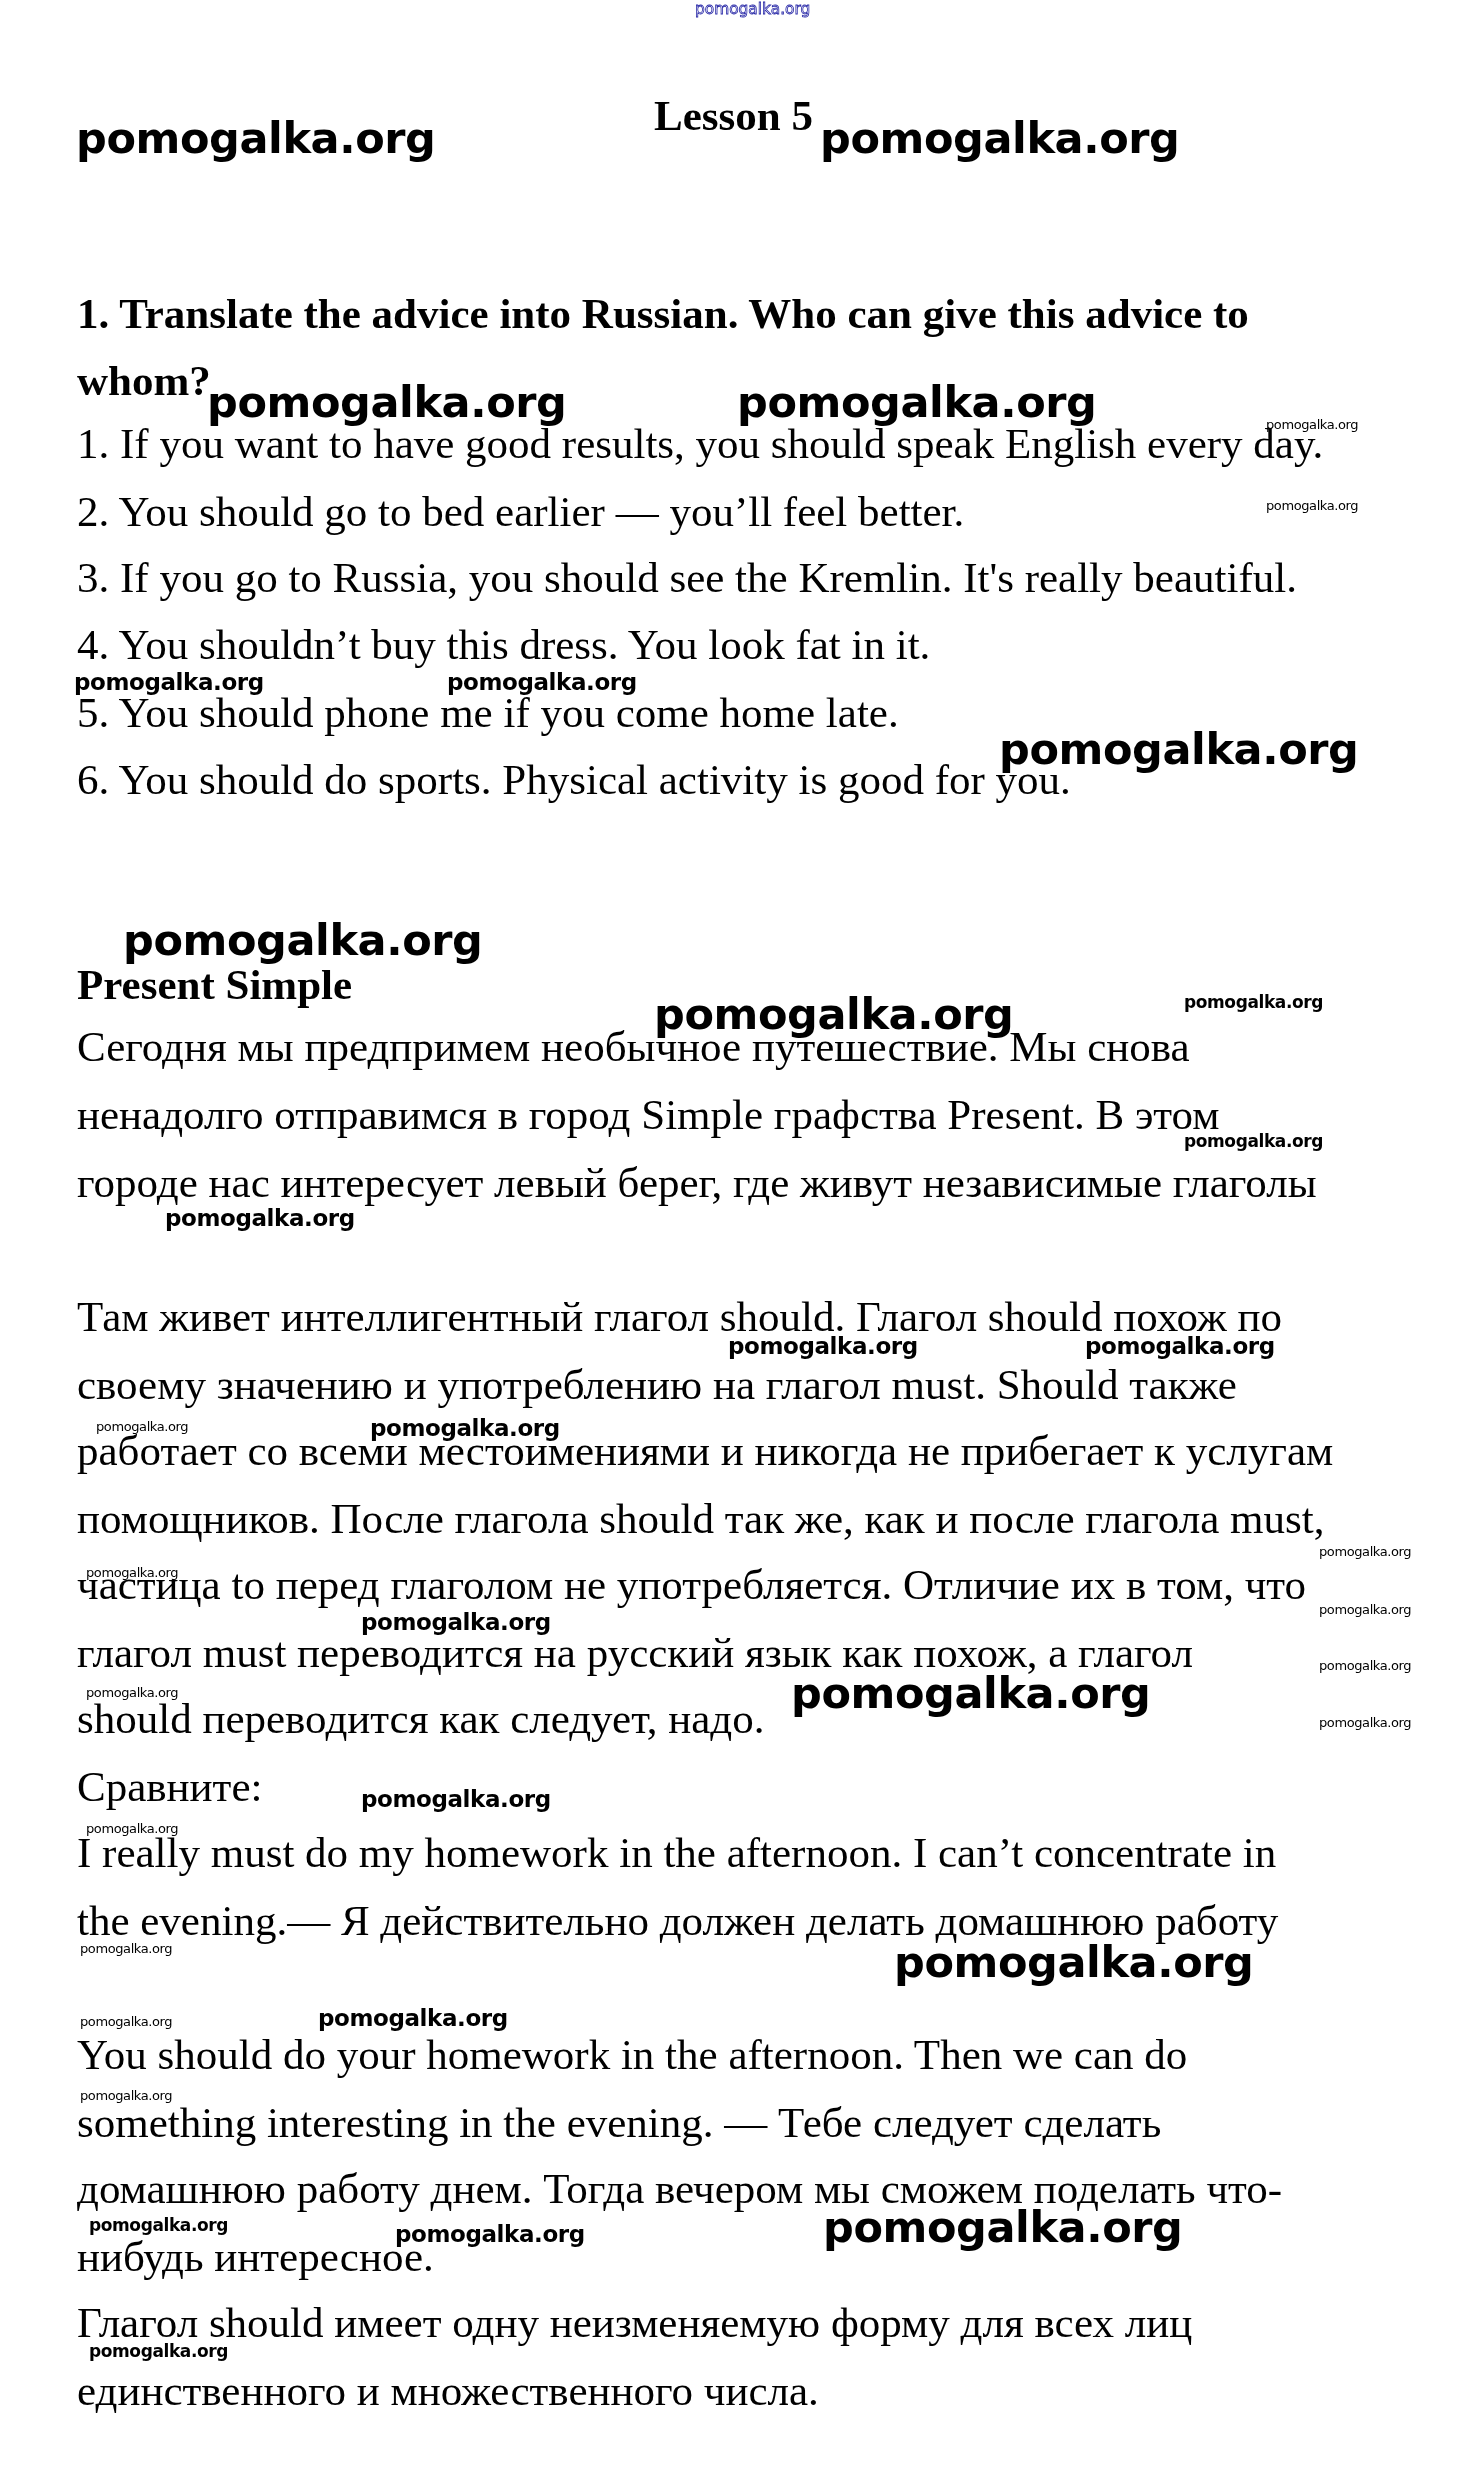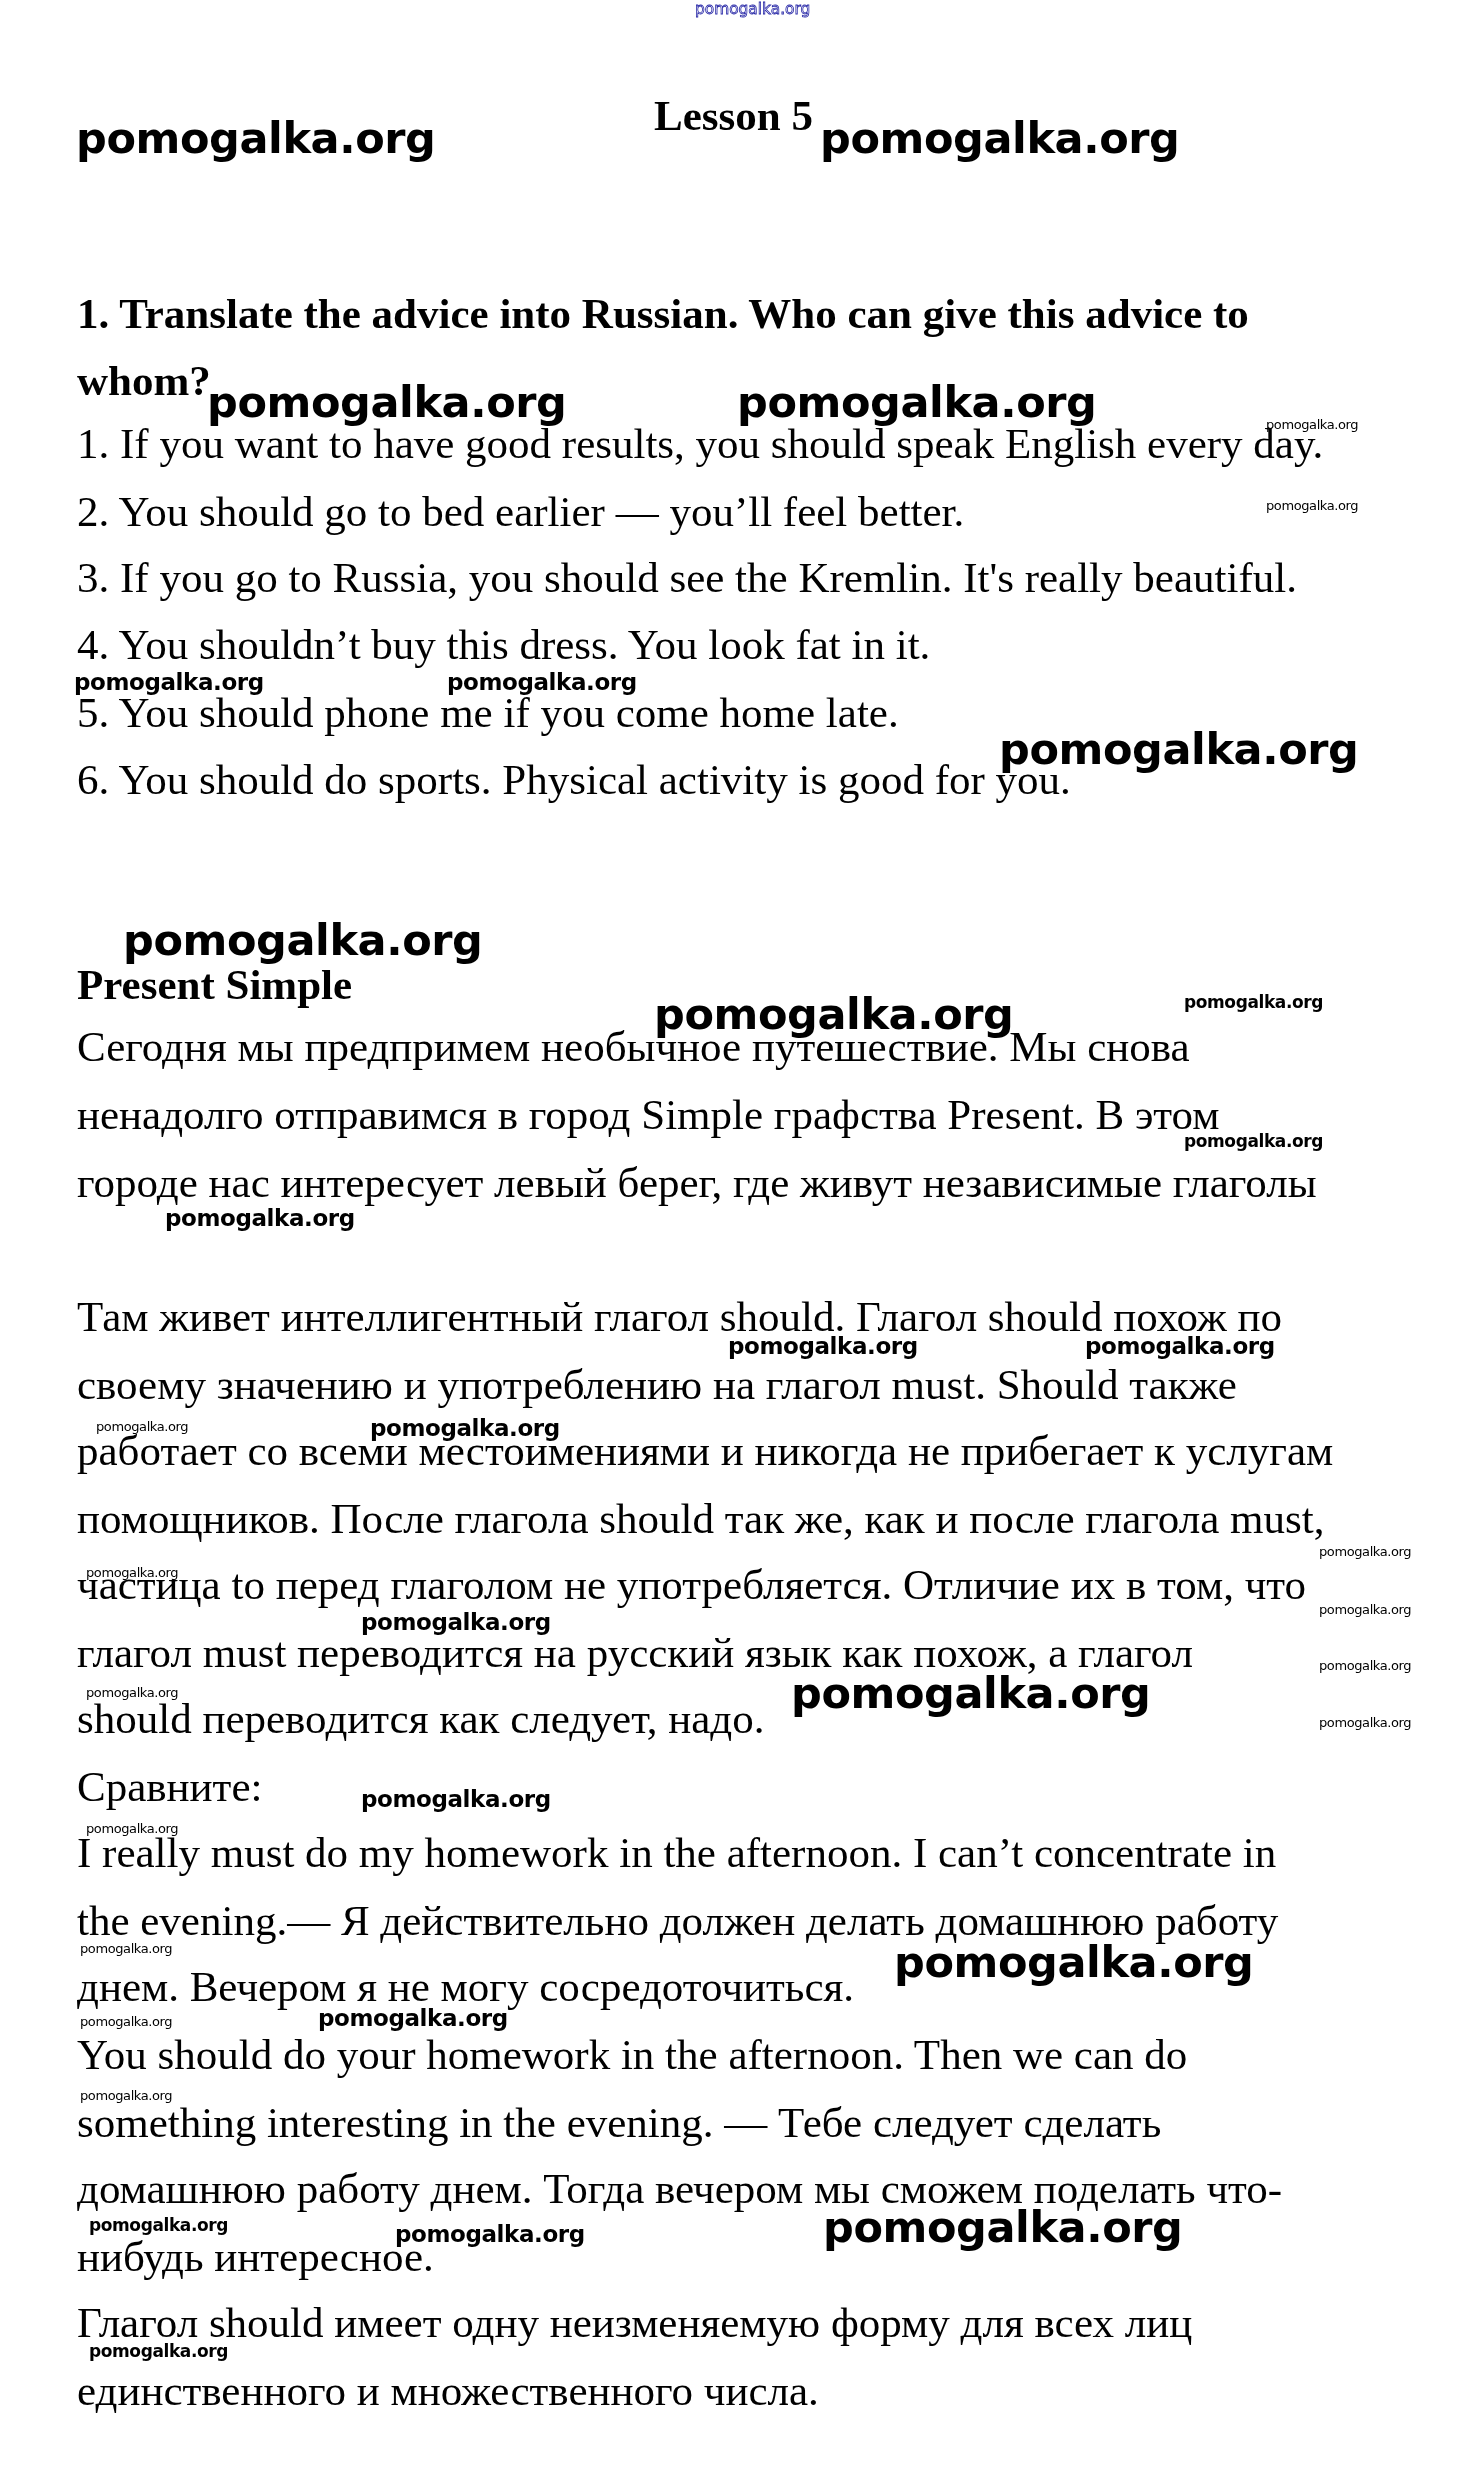--- a/index.html
+++ b/index.html
@@ -45,21 +45,20 @@
   <div class="serif line" style="left:77px; top:1429px;">работает со всеми местоимениями и никогда не прибегает к услугам</div>
   <div class="serif line" style="left:77px; top:1497px;">помощников. После глагола should так же, как и после глагола must,</div>
   <div class="serif line" style="left:77px; top:1563px;">частица to перед глаголом не употребляется. Отличие их в том, что</div>
   <div class="serif line" style="left:77px; top:1631px;">глагол must переводится на русский язык как похож, а глагол</div>
   <div class="serif line" style="left:77px; top:1697px;">should переводится как следует, надо.</div>
 
   <div class="serif line" style="left:77px; top:1765px;">Сравните:</div>
 
   <div class="serif line" style="left:77px; top:1831px;">I really must do my homework in the afternoon. I can’t concentrate in</div>
   <div class="serif line" style="left:77px; top:1899px;">the evening.— Я действительно должен делать домашнюю работу</div>
-  <div class="serif line" style="left:77px; top:1965px;">днем. Вечером я не могу сосредоточиться.</div>
   <div class="serif line" style="left:77px; top:2033px;">You should do your homework in the afternoon. Then we can do</div>
   <div class="serif line" style="left:77px; top:2101px;">something interesting in the evening. — Тебе следует сделать</div>
   <div class="serif line" style="left:77px; top:2167px;">домашнюю работу днем. Тогда вечером мы сможем поделать что-</div>
   <div class="serif line" style="left:77px; top:2235px;">нибудь интересное.</div>
 
   <div class="serif line" style="left:77px; top:2301px;">Глагол should имеет одну неизменяемую форму для всех лиц</div>
   <div class="serif line" style="left:77px; top:2369px;">единственного и множественного числа.</div>
 
   <div class="wm wm-xl" style="left:76px; top:117px;">pomogalka.org</div>
   <div class="wm wm-xl" style="left:820px; top:117px;">pomogalka.org</div>

